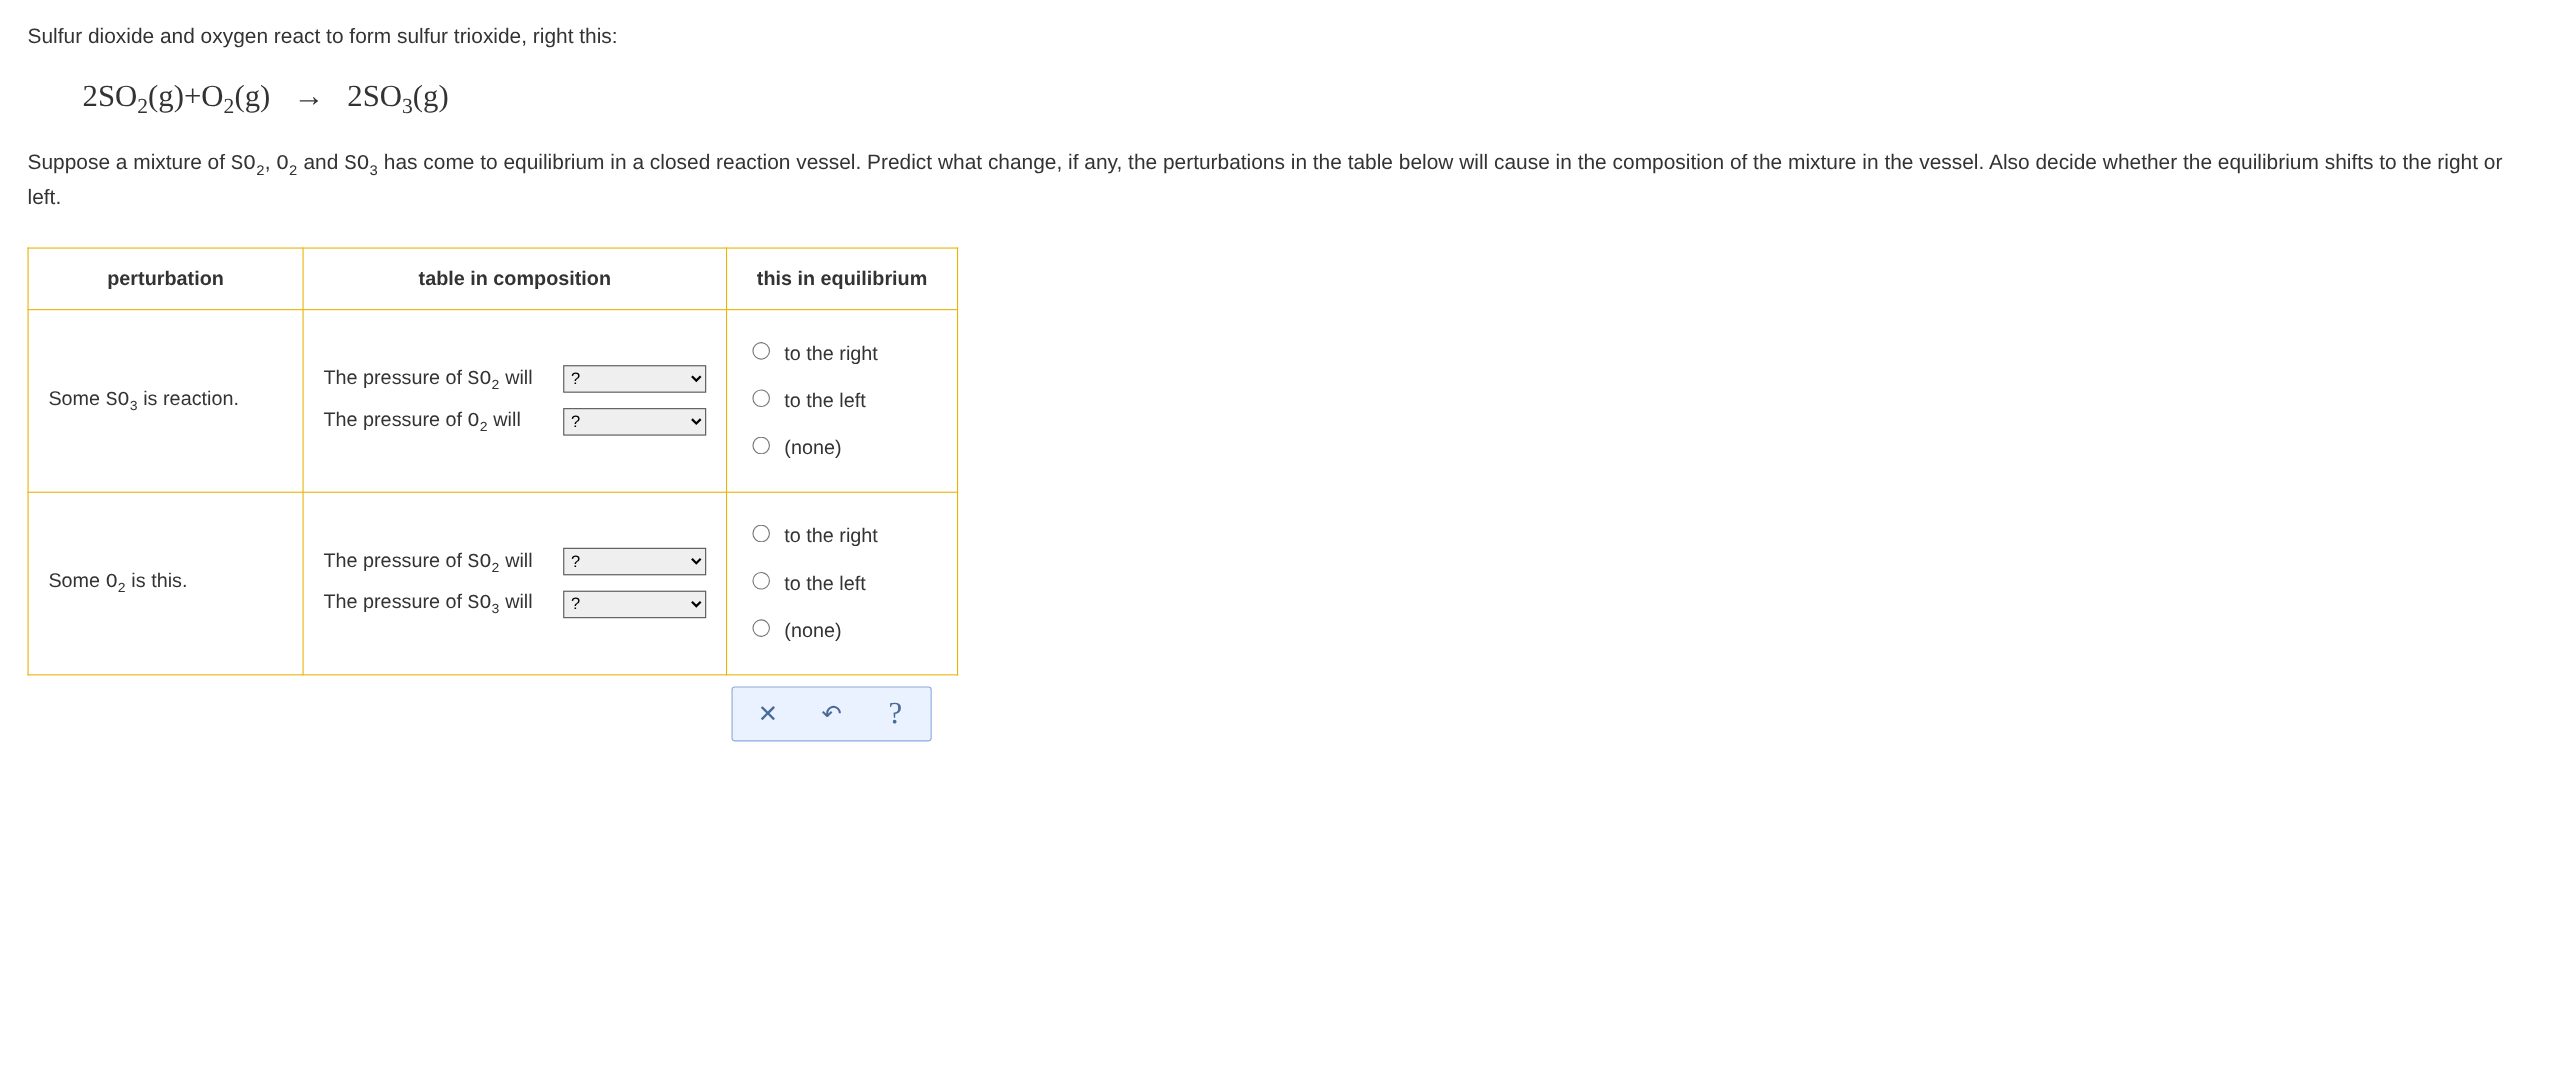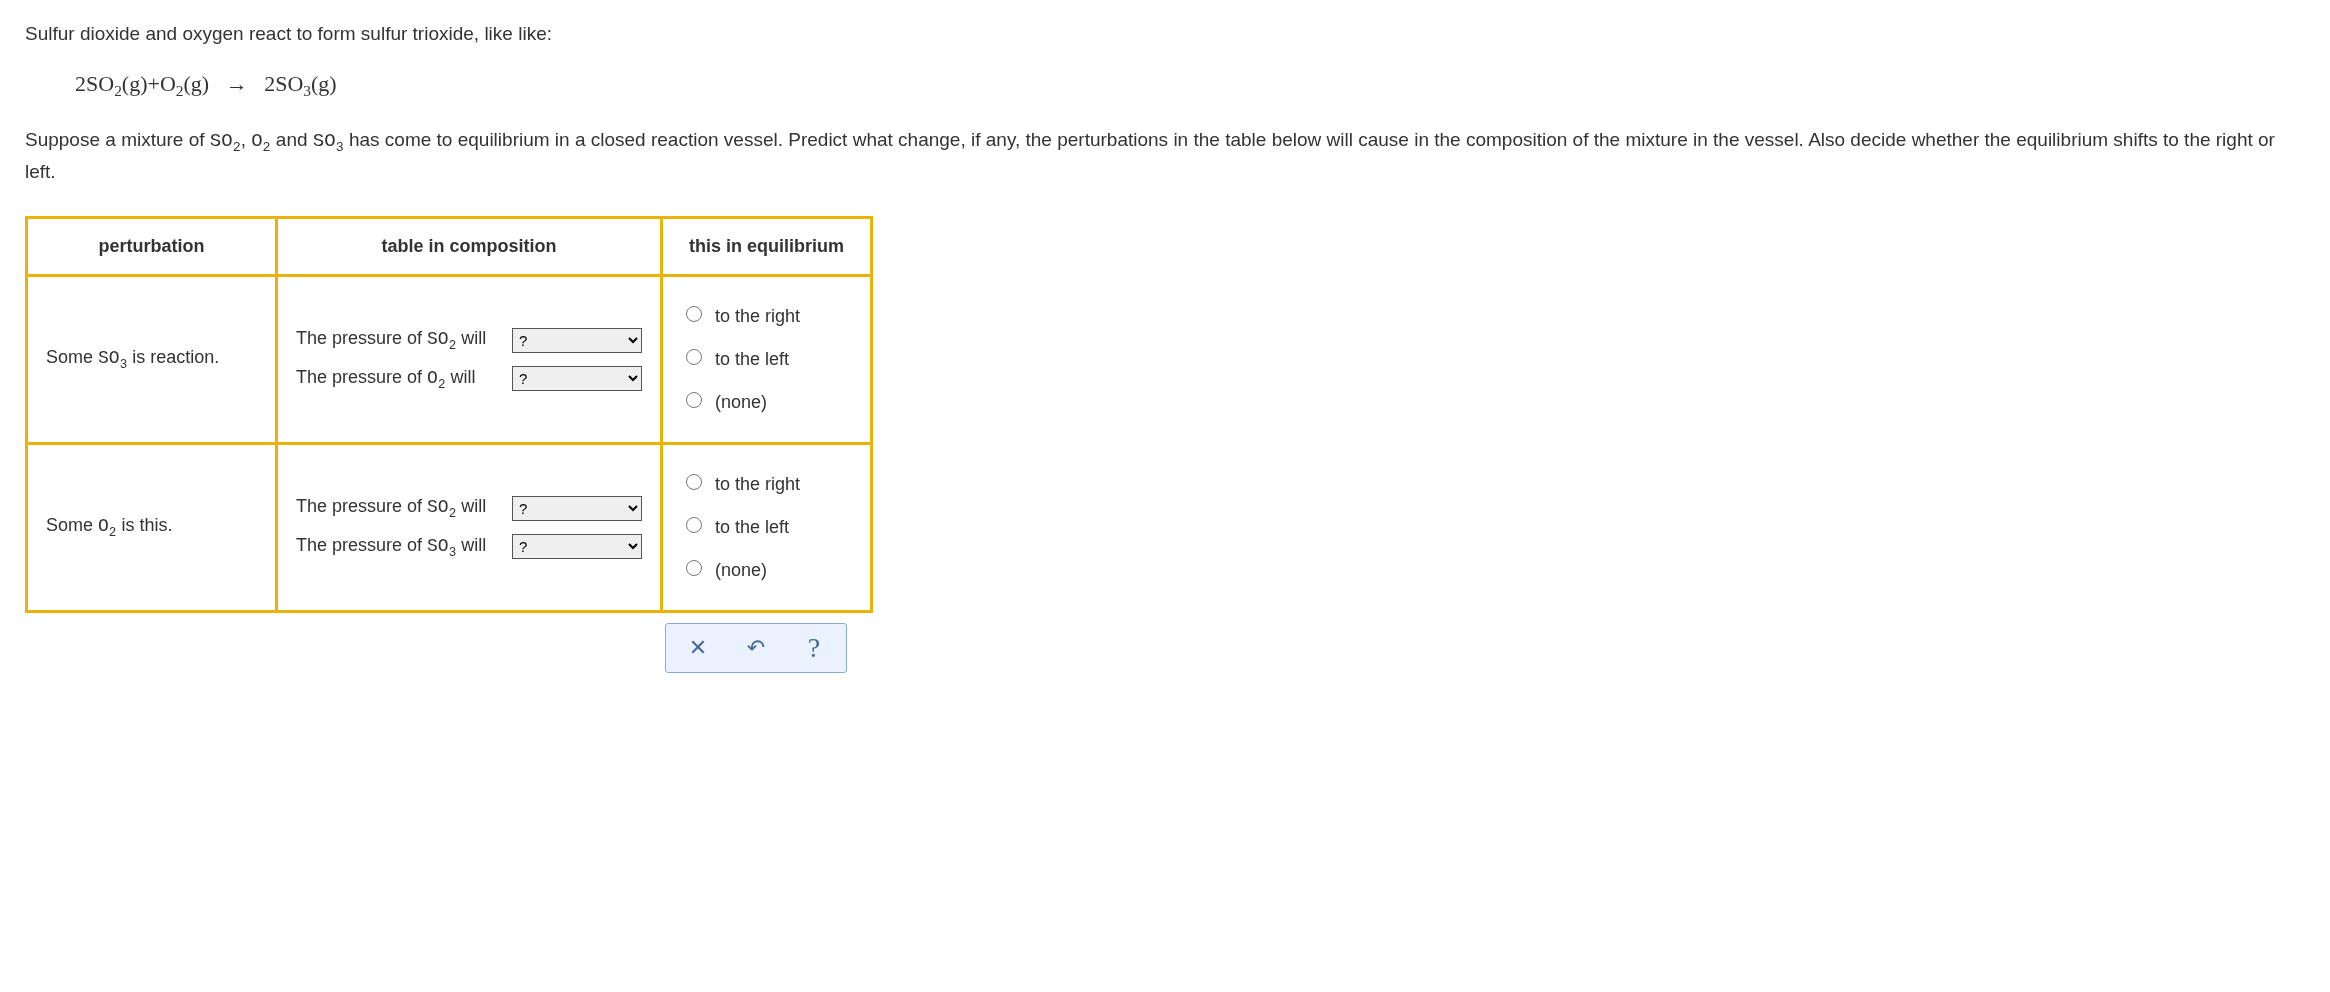--- a/index.html
+++ b/index.html
@@ -8,31 +8,31 @@
     padding: 20px 25px;
     font-family: Verdana, Geneva, sans-serif;
     font-size: 19px;
     color: #333;
     background: #fff;
     line-height: 1.5;
   }
   .intro p { margin: 0 0 18px 0; }
   .equation {
     font-family: Georgia, 'Times New Roman', serif;
-    font-size: 22px;
+    font-size: 28px;
     margin: 0 0 24px 50px;
   }
   .sub { font-size: 0.7em; vertical-align: sub; }
   .chem { font-family: Liberation Mono, monospace; }
   table.grid {
     border-collapse: collapse;
     margin-top: 30px;
   }
   table.grid th, table.grid td {
-    border: 3px solid #eab308;
+    border: 1px solid #eab308;
     padding: 14px 18px;
     text-align: left;
     vertical-align: middle;
     font-size: 18px;
   }
   table.grid th {
     font-weight: bold;
     text-align: center;
     background: #fff;
   }
@@ -84,21 +84,21 @@
     background: transparent;
     border: none;
   }
 </style>
 </head>
 <body>
 
 
 
 <div class="intro">
-  <p>Sulfur dioxide and oxygen react to form sulfur trioxide, like like:</p>
+  <p>Sulfur dioxide and oxygen react to form sulfur trioxide, right this:</p>
 
   <div class="equation">
     <span>2</span><span>SO</span><span class="sub">2</span><span>(g)</span><span>+</span><span>O</span><span class="sub">2</span><span>(g)</span>
     &nbsp;&nbsp;<span>→</span>&nbsp;&nbsp;
     <span>2</span><span>SO</span><span class="sub">3</span><span>(g)</span>
   </div>
 
   <p>
     <span>Suppose a mixture of </span><span class="chem"><span>SO</span><span class="sub">2</span></span><span>, </span><span class="chem"><span>O</span><span class="sub">2</span></span><span> and </span><span class="chem"><span>SO</span><span class="sub">3</span></span><span> has come to equilibrium in a closed reaction vessel. Predict what change, if any, the perturbations in the table below will cause in the composition of the mixture in the vessel. Also decide whether the equilibrium shifts to the right or left.</span>
   </p>

